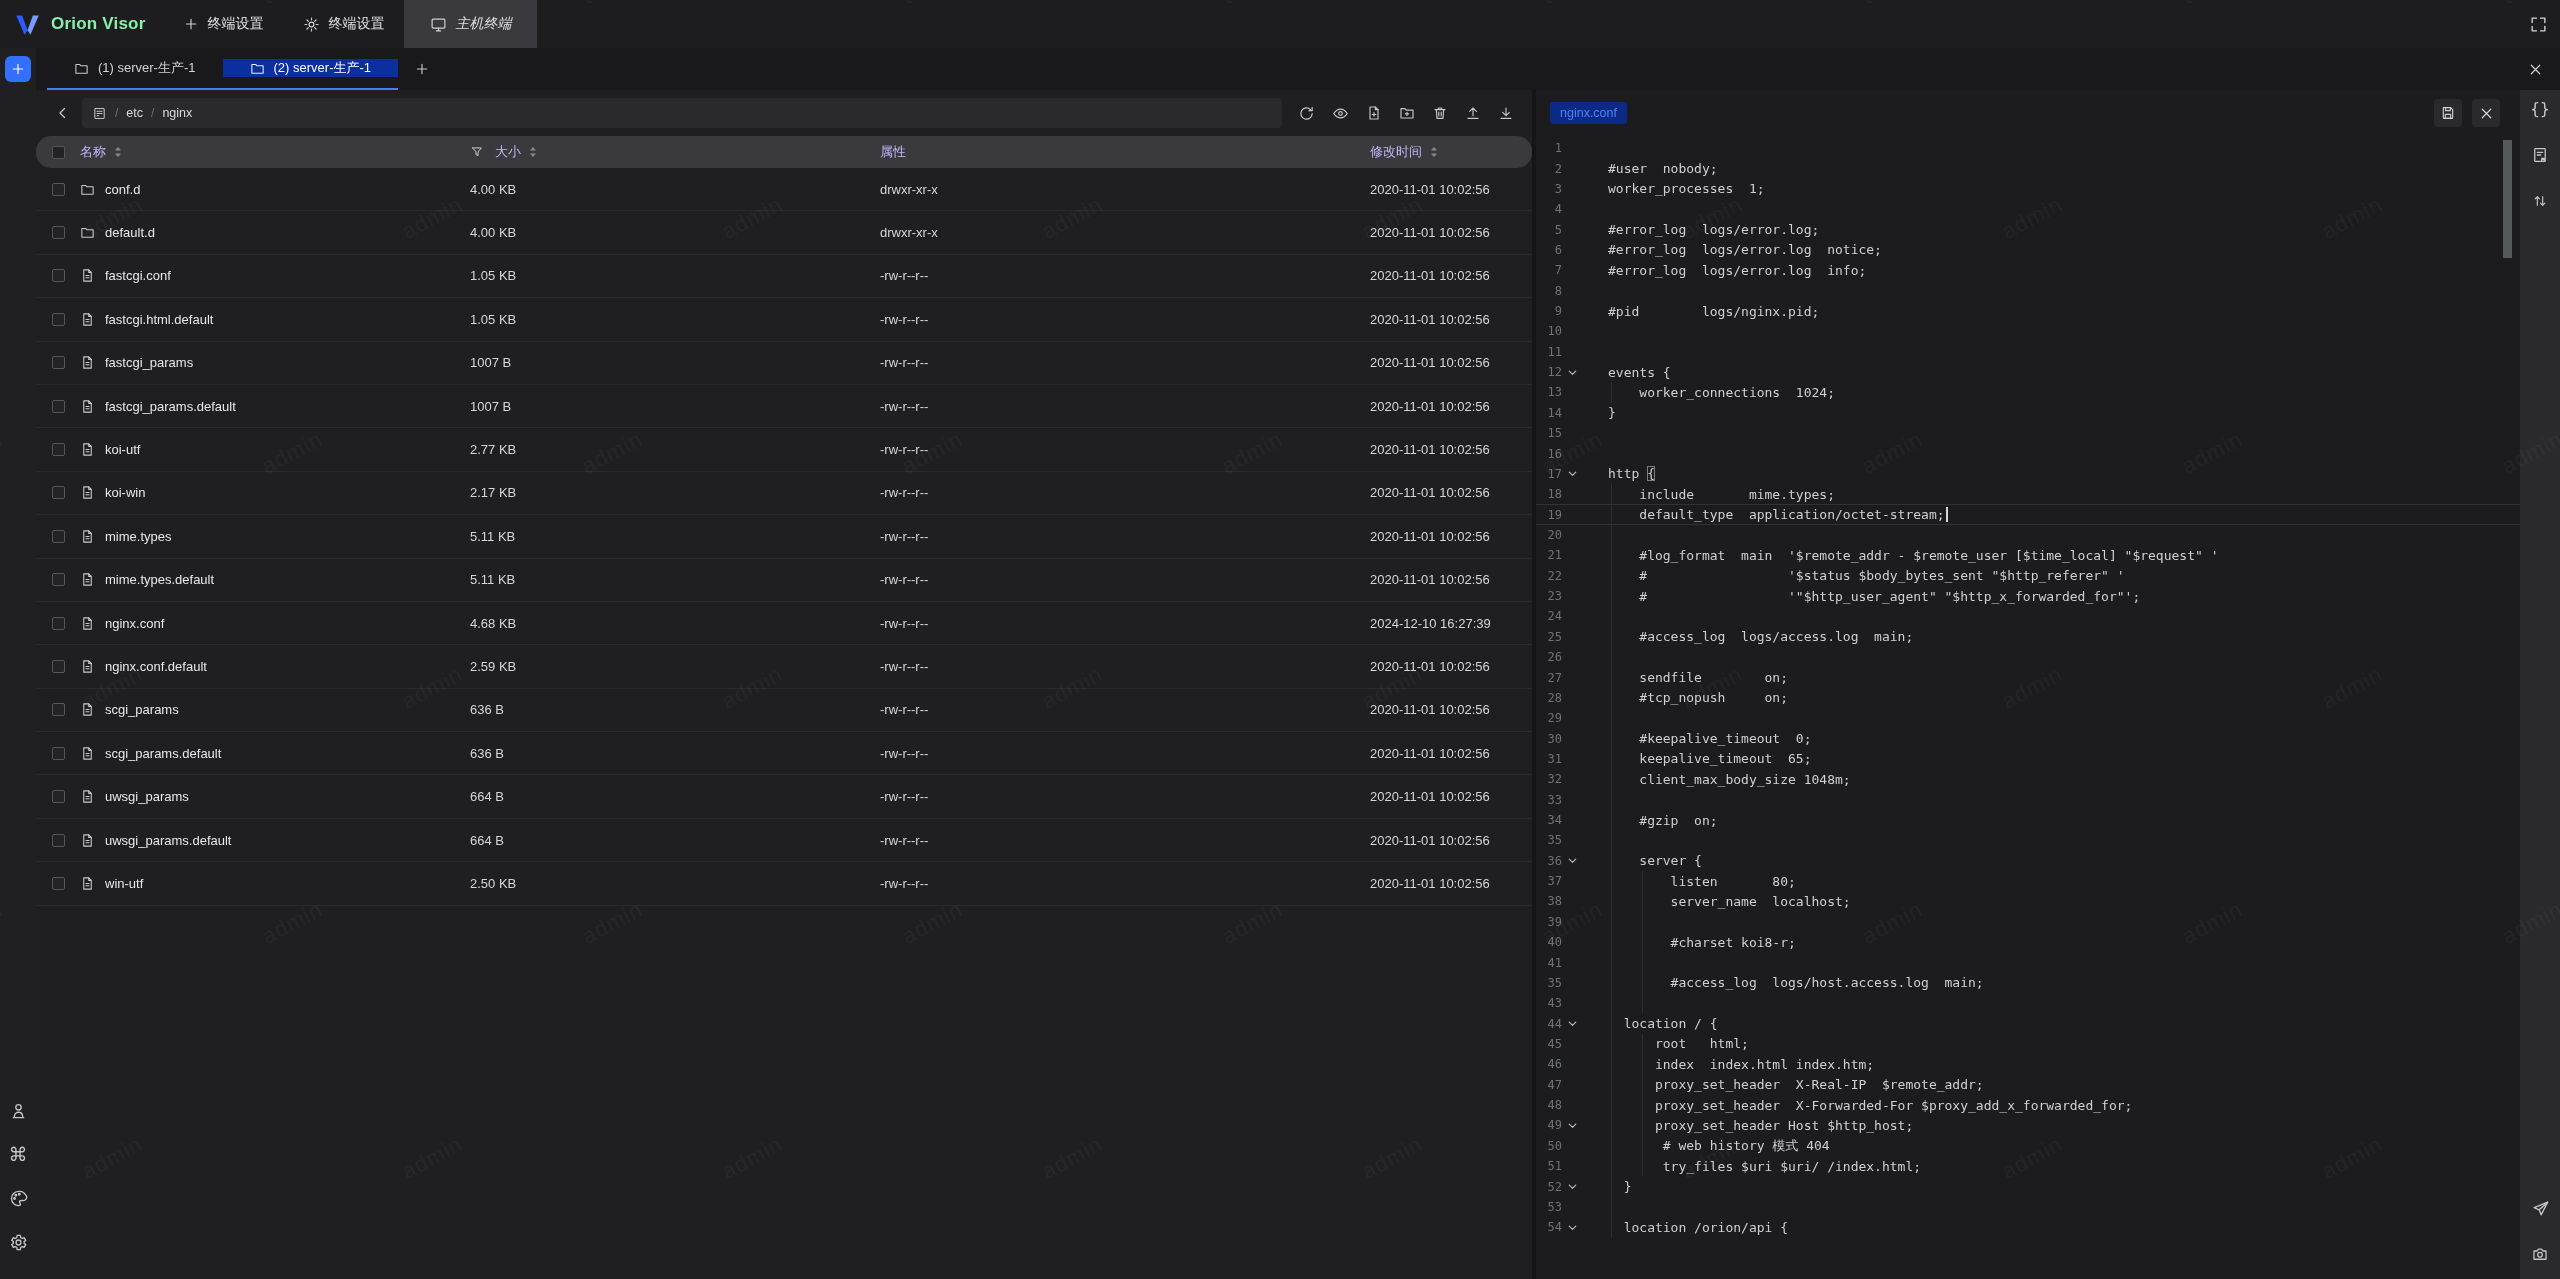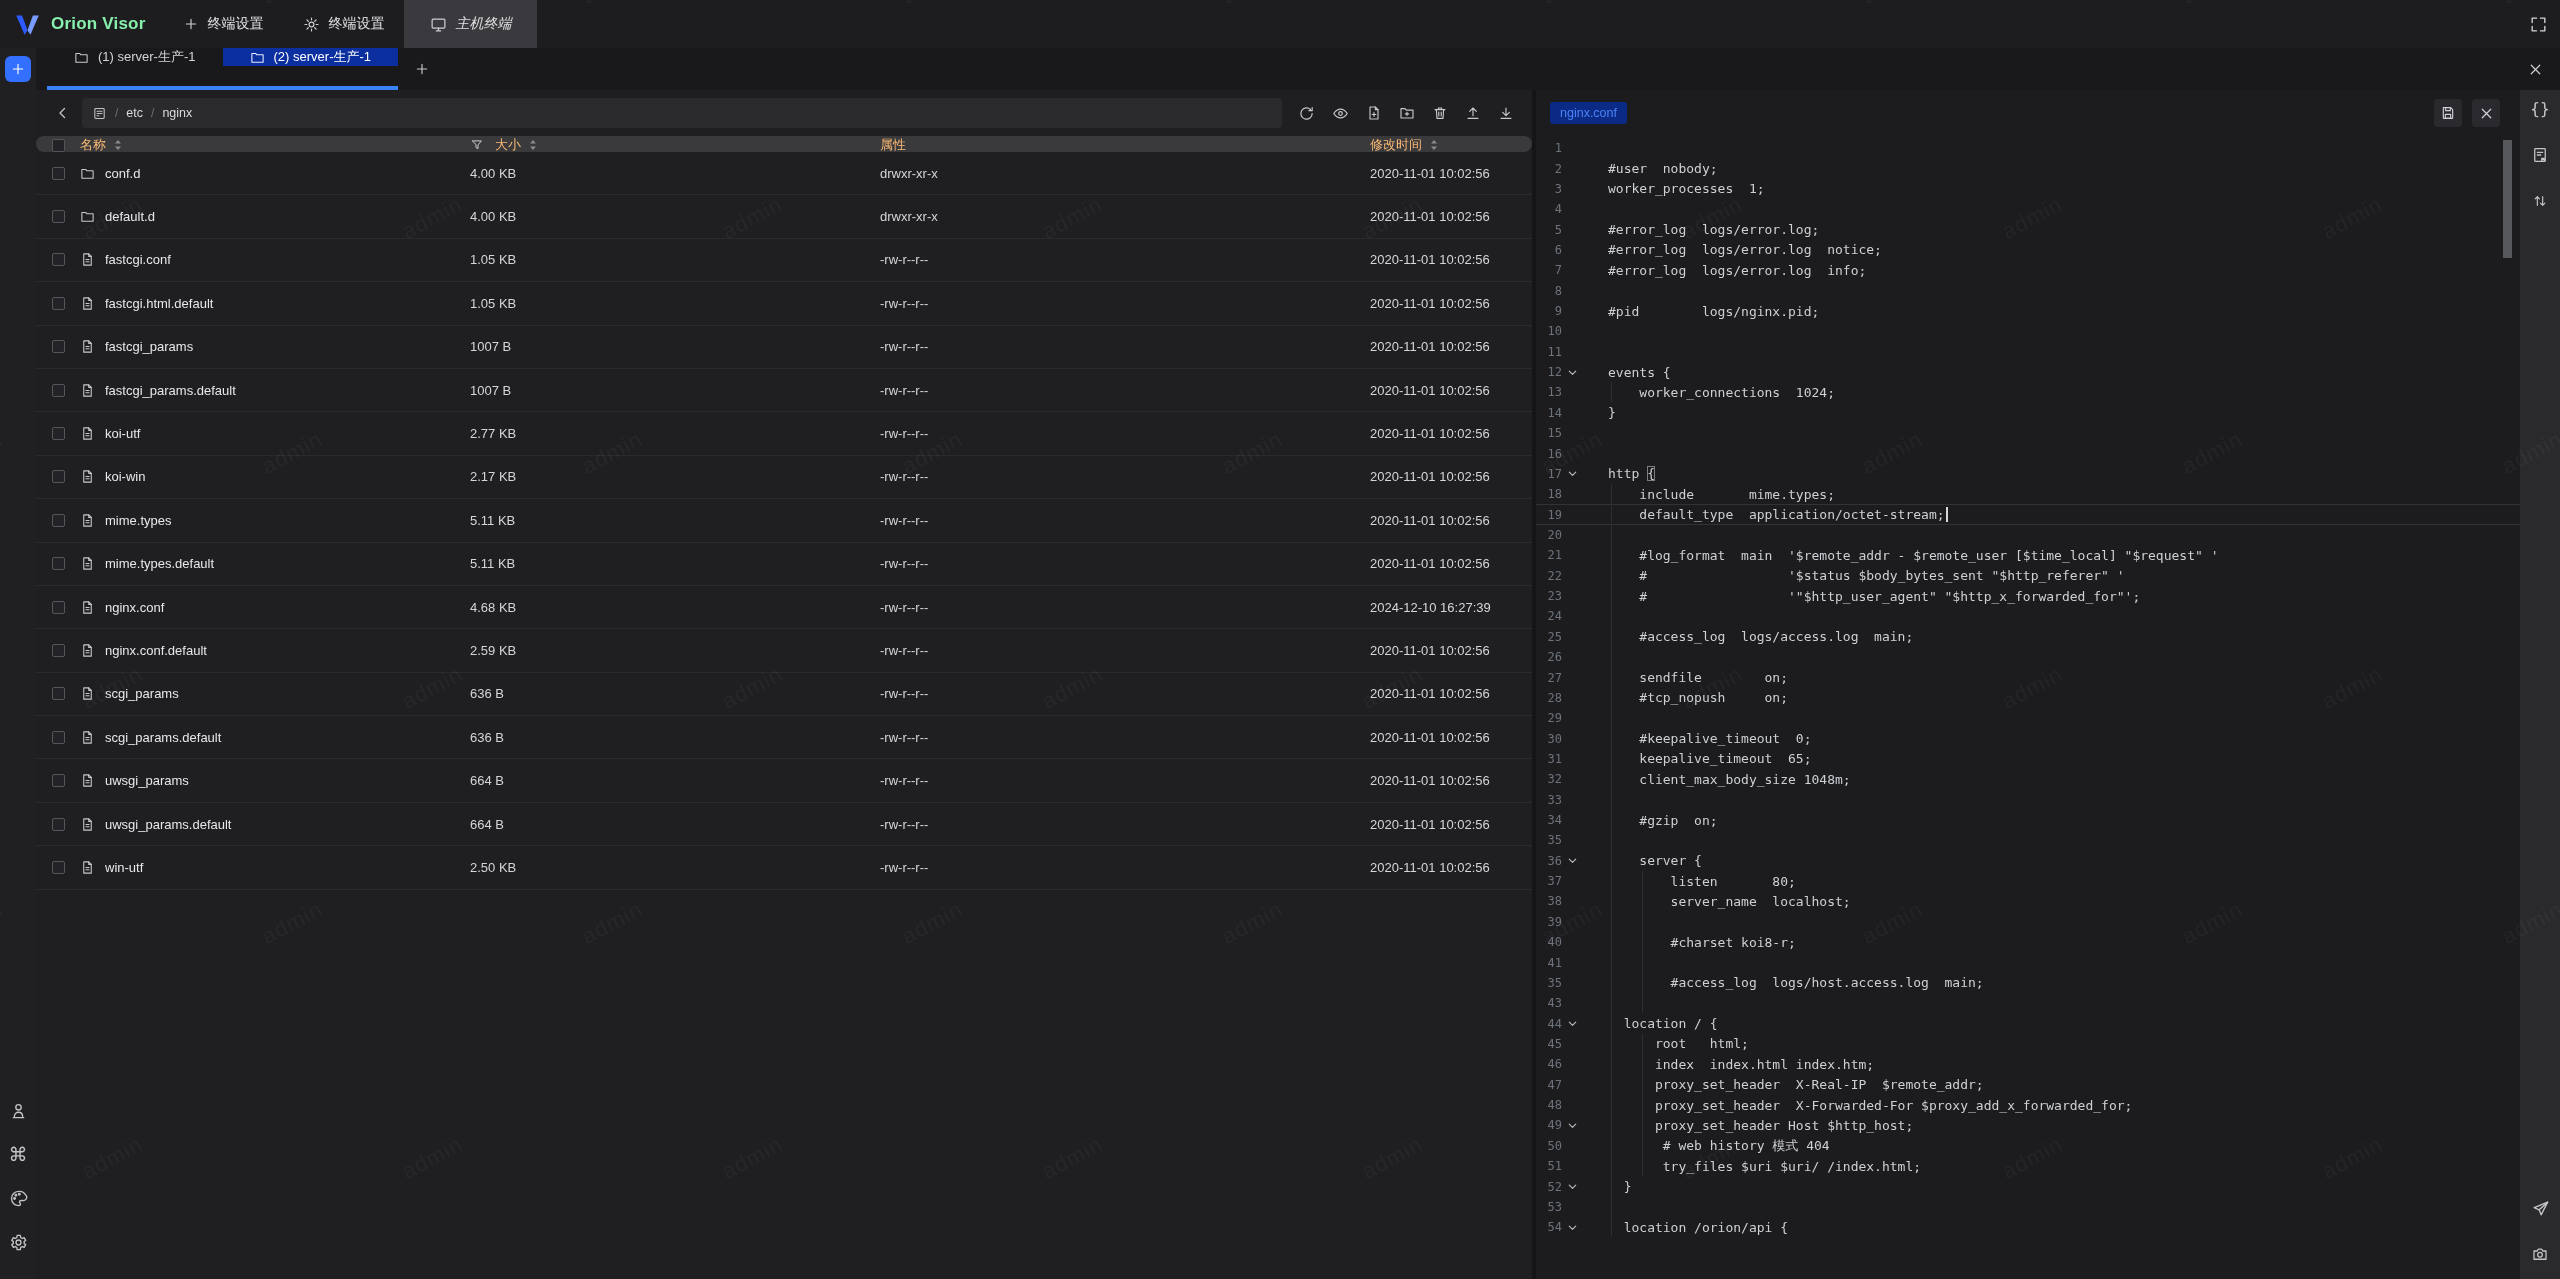--- a/index.html
+++ b/index.html
@@ -29,21 +29,21 @@
   .left-rail { width:36px; background:#202023; display:flex; flex-direction:column; align-items:center; }
   .rail-plus { width:26px; height:26px; margin-top:8px; border-radius:6px; background:#3370ff; color:#fff; display:flex; align-items:center; justify-content:center; }
   .rail-bottom { margin-top:auto; display:flex; flex-direction:column; align-items:center; gap:22px; padding-bottom:26px; color:#c3c4c8; }
   .rail-bottom .icn { width:22px; height:22px; }
   .cmd-glyph { font-size:19px; color:#c3c4c8; line-height:1; }
 
   .center-col { flex:1; display:flex; flex-direction:column; min-width:0; }
 
   
   .tabstrip { height:42px; background:#19191c; display:flex; align-items:stretch; }
-  .tabs { display:flex; align-items:flex-start; margin-left:11px; border-bottom:4px solid #3b82f6; width:max-content; }
+  .tabs { display:flex; align-items:center; margin-left:11px; border-bottom:2px solid #3b82f6; width:max-content; }
   .tab { display:flex; align-items:center; gap:9px; padding:0 27px; color:#d4d4d7; font-size:13px; background:transparent; }
   .tab .icn { color:#c9c9cd; }
   .tab.active { background:#0c2f9f; color:#ffffff; }
   .tab.active .icn { color:#e8edff; }
   .add-tab { display:flex; align-items:center; margin-left:16px; color:#c9c9cc; }
   .close-all { margin-left:auto; display:flex; align-items:center; padding-right:16px; color:#cfcfd2; }
 
   .content-row { flex:1; display:flex; min-height:0; }
 
   
@@ -52,21 +52,21 @@
   .ftoolbar { height:46px; display:flex; align-items:center; padding:0 18px 0 18px; }
   .back-btn { color:#c7c8cb; margin-right:10px; }
   .crumbbox { flex:1; height:30px; background:#2a2a2d; border-radius:4px; display:flex; align-items:center; padding:0 10px; gap:8px; margin-right:16px; }
   .crumbbox .icn { color:#c2c3c7; }
   .crumb-sep { color:#6f6f74; font-size:12px; }
   .crumb-seg { color:#dadadd; font-size:12.5px; }
   .ftools { display:flex; align-items:center; gap:17px; color:#c7c8cb; }
   .tool-btn { color:#c7c8cb; }
 
   .grid5 { display:grid; grid-template-columns:44px 390px 410px 490px 1fr; align-items:center; }
-  .thead { height:16px; background:#3a3a3d; color:#fdba74; font-size:13px;border-radius:15px; }
+  .thead { height:32px; background:#3a3a3d; color:#c4b5fd; font-size:13px;border-radius:15px; }
   .hcell { display:flex; align-items:center; gap:5px; }
   .sort-ic { display:inline-flex; flex-direction:column; gap:1px; margin-left:3px; }
   .funnel { margin-right:6px; color:#cfcfd3; }
   .cbx { width:13px; height:13px; border:1px solid #55555a; border-radius:2px; background:#232327; margin:0 auto; }
   .rows { flex:1; overflow:hidden; }
   .frow { height:43.4px; border-bottom:1px solid #2a2a2e; color:#dedee0; }
   .name-cell { display:flex; align-items:center; gap:10px; color:#e8e8ea; }
   .name-cell .icn { color:#c9cacd; }
   .dim { color:#d6d6d8; }
 

